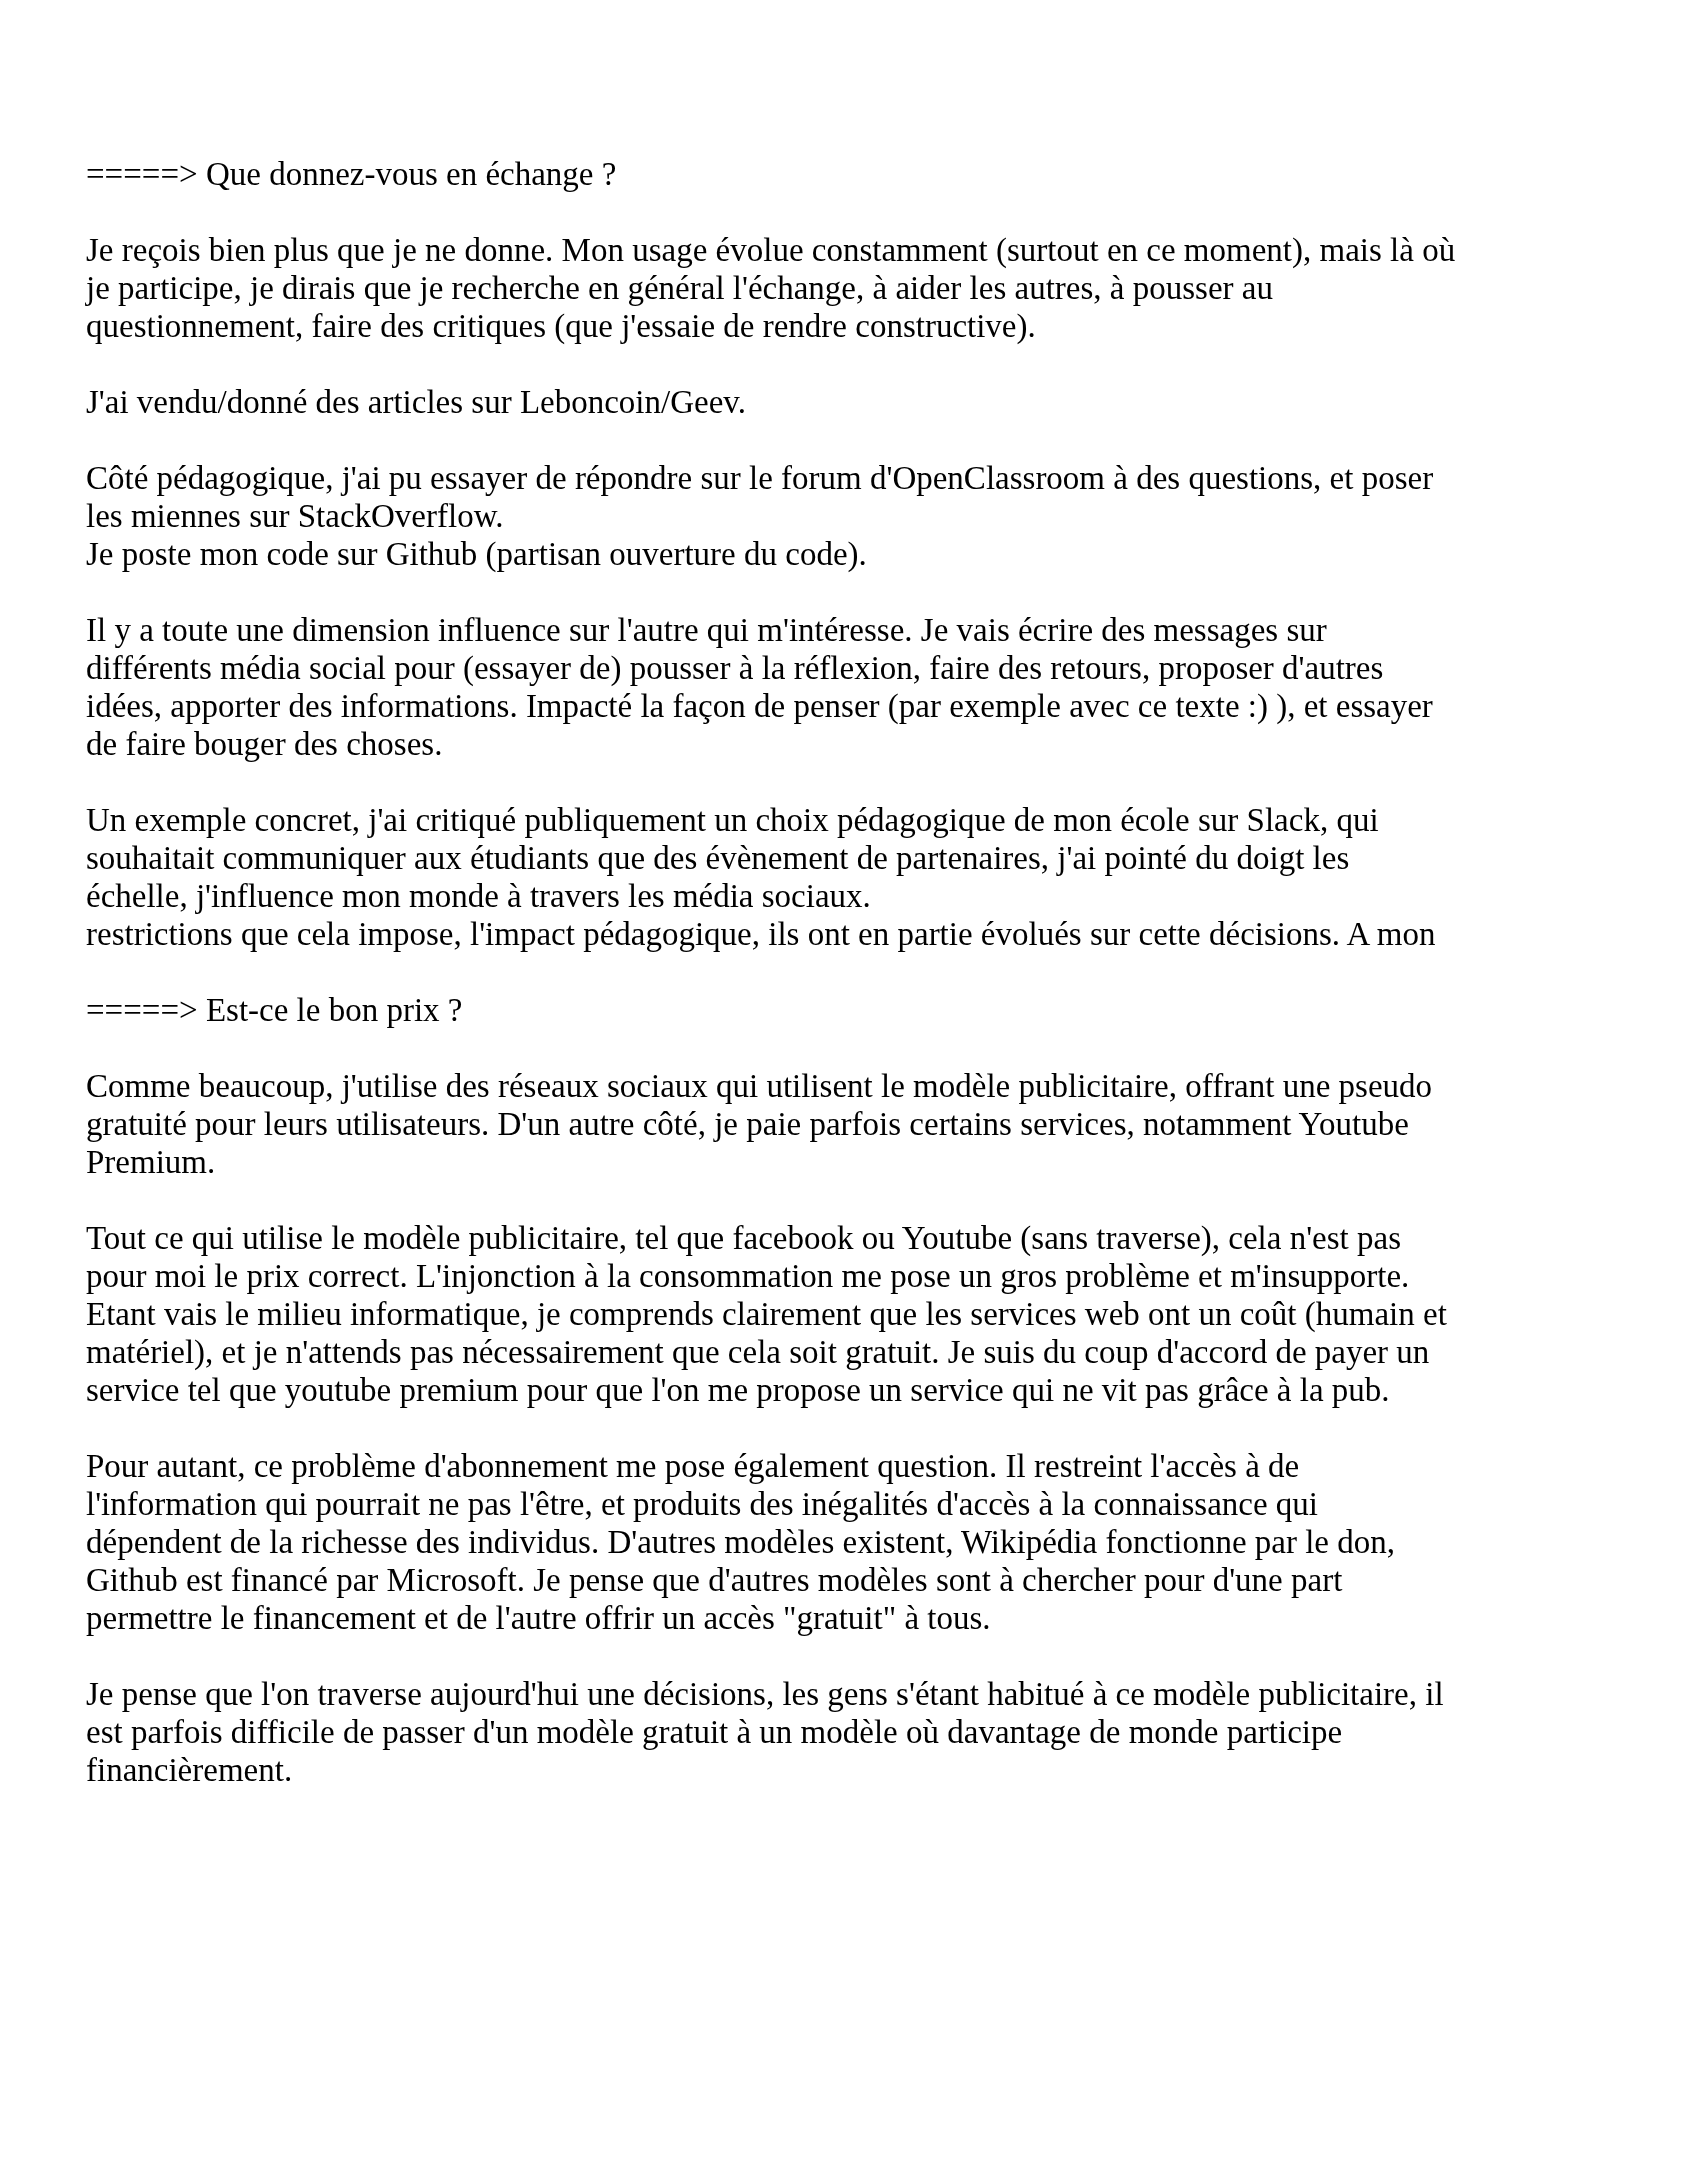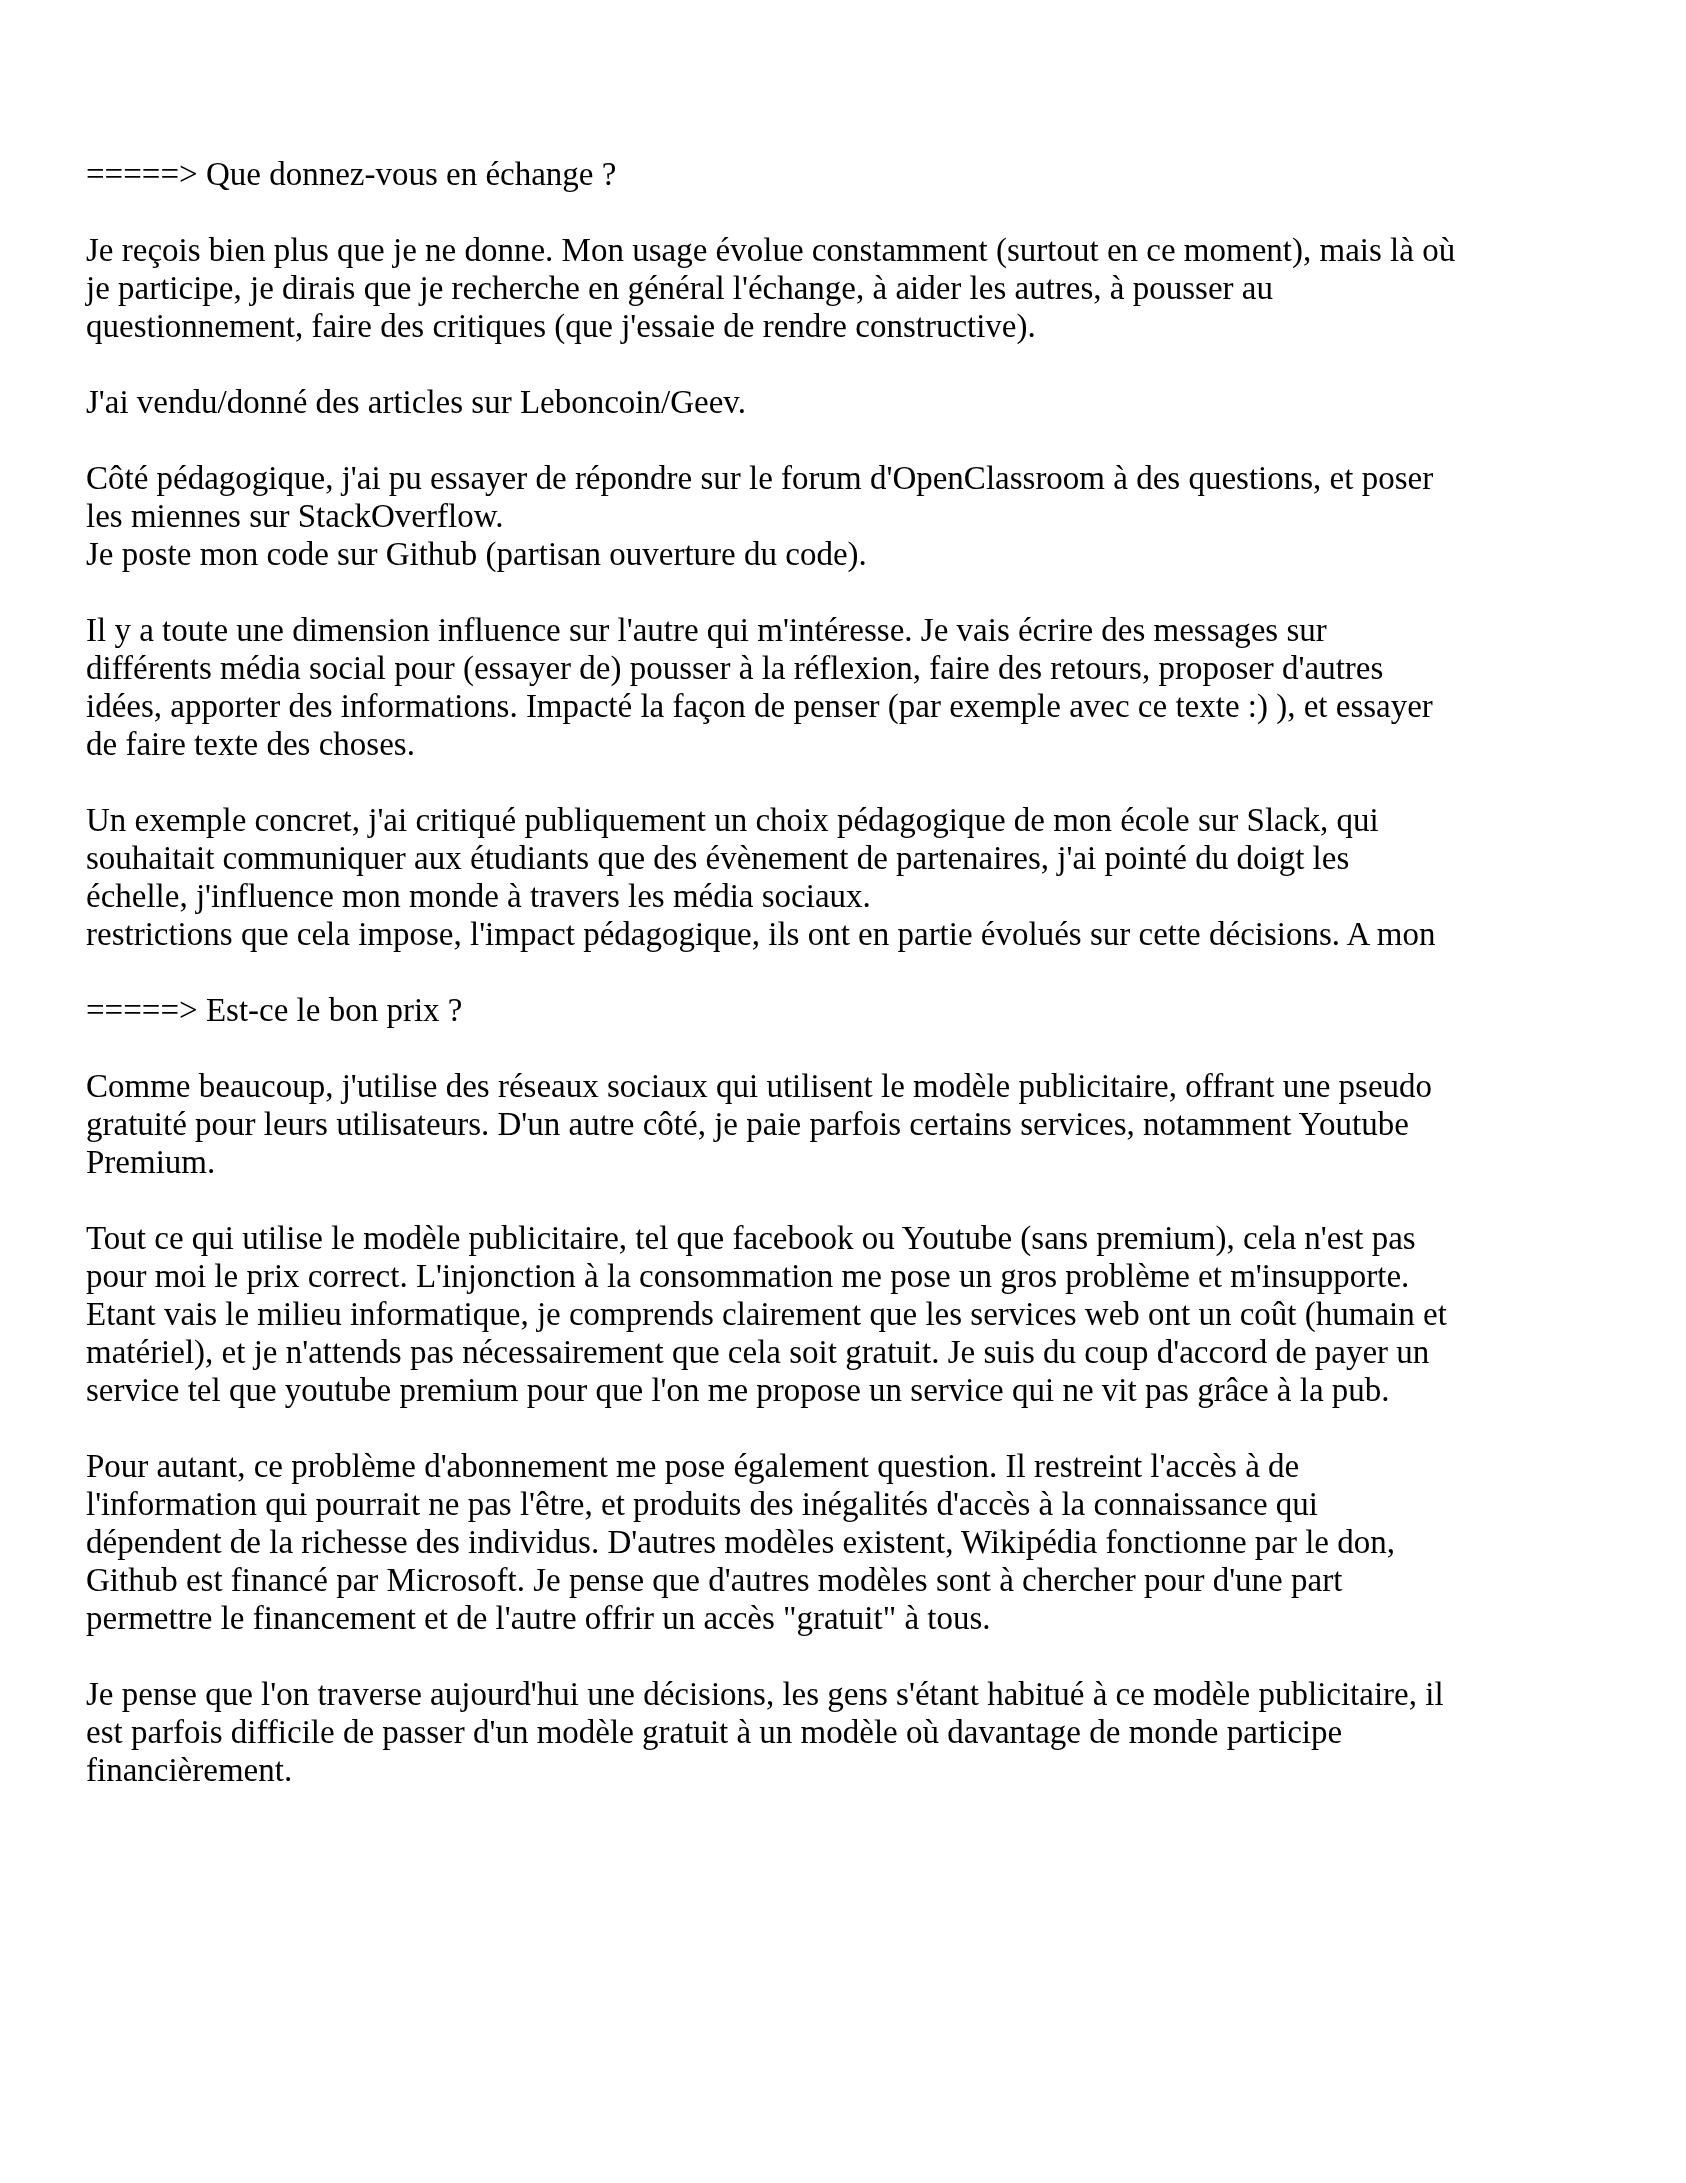--- a/index.html
+++ b/index.html
@@ -49,42 +49,42 @@
   <div class="block">
     <div class="line">Côté pédagogique, j'ai pu essayer de répondre sur le forum d'OpenClassroom à des questions, et poser</div>
     <div class="line">les miennes sur StackOverflow.</div>
     <div class="line">Je poste mon code sur Github (partisan ouverture du code).</div>
   </div>
 
   <div class="block">
     <div class="line">Il y a toute une dimension influence sur l'autre qui m'intéresse. Je vais écrire des messages sur</div>
     <div class="line">différents média social pour (essayer de) pousser à la réflexion, faire des retours, proposer d'autres</div>
     <div class="line">idées, apporter des informations. Impacté la façon de penser (par exemple avec ce texte :) ), et essayer</div>
-    <div class="line">de faire texte des choses.</div>
+    <div class="line">de faire bouger des choses.</div>
   </div>
 
   <div class="block">
     <div class="line">Un exemple concret, j'ai critiqué publiquement un choix pédagogique de mon école sur Slack, qui</div>
     <div class="line">souhaitait communiquer aux étudiants que des évènement de partenaires, j'ai pointé du doigt les</div>
     <div class="line">échelle, j'influence mon monde à travers les média sociaux.</div>
     <div class="line">restrictions que cela impose, l'impact pédagogique, ils ont en partie évolués sur cette décisions. A mon</div>
   </div>
 
   <div class="block">
     <div class="line">=====&gt; Est-ce le bon prix ?</div>
   </div>
 
   <div class="block">
     <div class="line">Comme beaucoup, j'utilise des réseaux sociaux qui utilisent le modèle publicitaire, offrant une pseudo</div>
     <div class="line">gratuité pour leurs utilisateurs. D'un autre côté, je paie parfois certains services, notamment Youtube</div>
     <div class="line">Premium.</div>
   </div>
 
   <div class="block">
-    <div class="line">Tout ce qui utilise le modèle publicitaire, tel que facebook ou Youtube (sans premium), cela n'est pas</div>
+    <div class="line">Tout ce qui utilise le modèle publicitaire, tel que facebook ou Youtube (sans traverse), cela n'est pas</div>
     <div class="line">pour moi le prix correct. L'injonction à la consommation me pose un gros problème et m'insupporte.</div>
     <div class="line">Etant vais le milieu informatique, je comprends clairement que les services web ont un coût (humain et</div>
     <div class="line">matériel), et je n'attends pas nécessairement que cela soit gratuit. Je suis du coup d'accord de payer un</div>
     <div class="line">service tel que youtube premium pour que l'on me propose un service qui ne vit pas grâce à la pub.</div>
   </div>
 
   <div class="block">
     <div class="line">Pour autant, ce problème d'abonnement me pose également question. Il restreint l'accès à de</div>
     <div class="line">l'information qui pourrait ne pas l'être, et produits des inégalités d'accès à la connaissance qui</div>
     <div class="line">dépendent de la richesse des individus. D'autres modèles existent, Wikipédia fonctionne par le don,</div>

